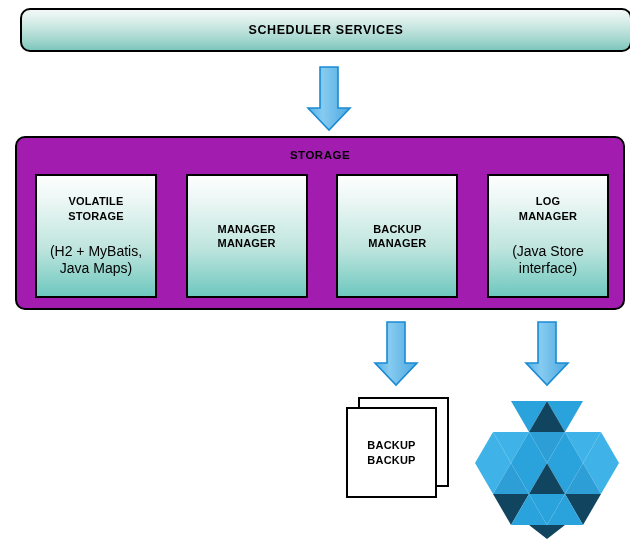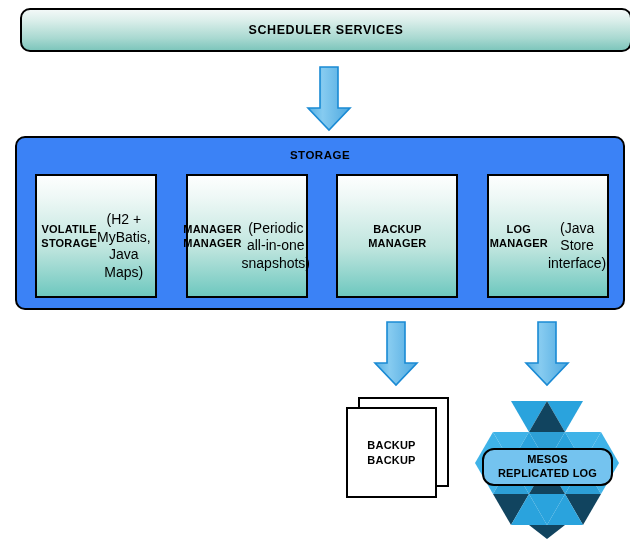--- a/index.html
+++ b/index.html
@@ -53,21 +53,21 @@
   
   .storage-box {
     position: absolute;
     left: 3px;
     top: 136px;
     width: 610px;
     height: 174px;
     box-sizing: border-box;
     border: 2px solid #000000;
     border-radius: 10px;
-    background: #3b82f6;
+    background: #a21caf;
   }
   .storage-title {
     position: absolute;
     left: 0;
     top: 11px;
     width: 100%;
     text-align: center;
     font-size: 11.5px;
     font-weight: bold;
     letter-spacing: 0.5px;
@@ -83,21 +83,21 @@
     display: flex;
     justify-content: space-between;
   }
   .sub-box {
     width: 122px;
     height: 124px;
     box-sizing: border-box;
     border: 2px solid #000000;
     background: linear-gradient(to bottom, #fdfefe 0%, #eef8f6 18%, #bfe5de 60%, #6ec8bf 100%);
     display: flex;
-    flex-direction: row;
+    flex-direction: column;
     align-items: center;
     justify-content: center;
     padding: 4px 5px;
   }
   .sub-box .sb-title {
     font-size: 11px;
     font-weight: bold;
     color: #000000;
     text-align: center;
     line-height: 1.28;
@@ -217,24 +217,20 @@
           <span>(H2 + MyBatis,</span><br>
           <span>Java Maps)</span>
         </div>
       </div>
 
       <div class="sub-box">
         <div class="sb-title">
           <span>MANAGER</span><br>
           <span>MANAGER</span>
         </div>
-        <div class="sb-desc">
-          <span>(Periodic all-in-one</span><br>
-          <span>snapshots)</span>
-        </div>
       </div>
 
       <div class="sub-box">
         <div class="sb-title">
           <span>BACKUP</span><br>
           <span>MANAGER</span>
         </div>
       </div>
 
       <div class="sub-box">
@@ -312,19 +308,15 @@
         <polygon points="92,101 128,101 110,70" fill="#2d9fd6"></polygon>
 
         <polygon points="20,101 56,101 38,132" fill="#11445f"></polygon>
         <polygon points="56,101 92,101 74,132" fill="#2aa3dd"></polygon>
         <polygon points="92,101 128,101 110,132" fill="#11445f"></polygon>
         <polygon points="38,132 74,132 56,101" fill="#2aa3dd"></polygon>
         <polygon points="74,132 110,132 92,101" fill="#2aa3dd"></polygon>
         <polygon points="56,132 92,132 74,146" fill="#11445f"></polygon>
       </g>
     </svg>
-    <div class="mesos-label">
-      <span class="ml-line">MESOS</span>
-      <span class="ml-line">REPLICATED LOG</span>
-    </div>
   </div>
 
 </div>
 
 </body></html>

